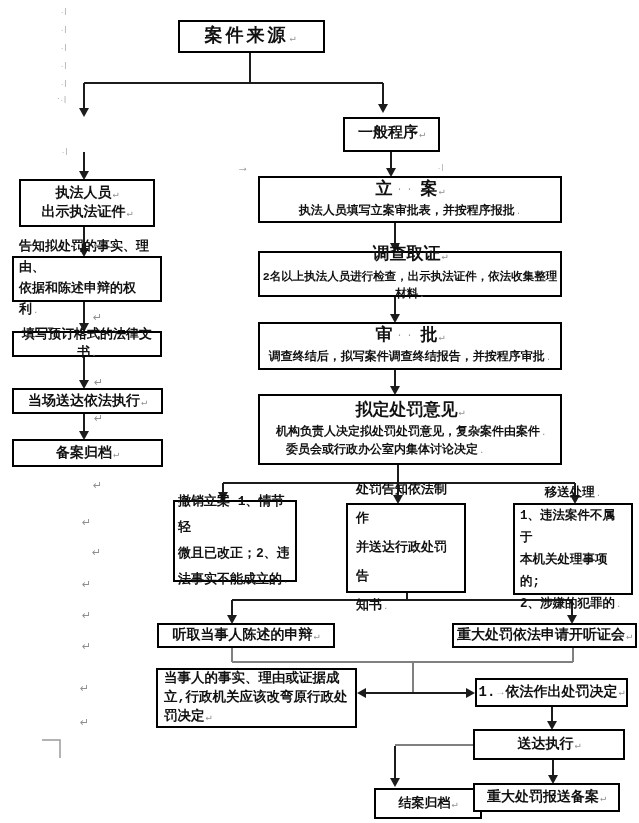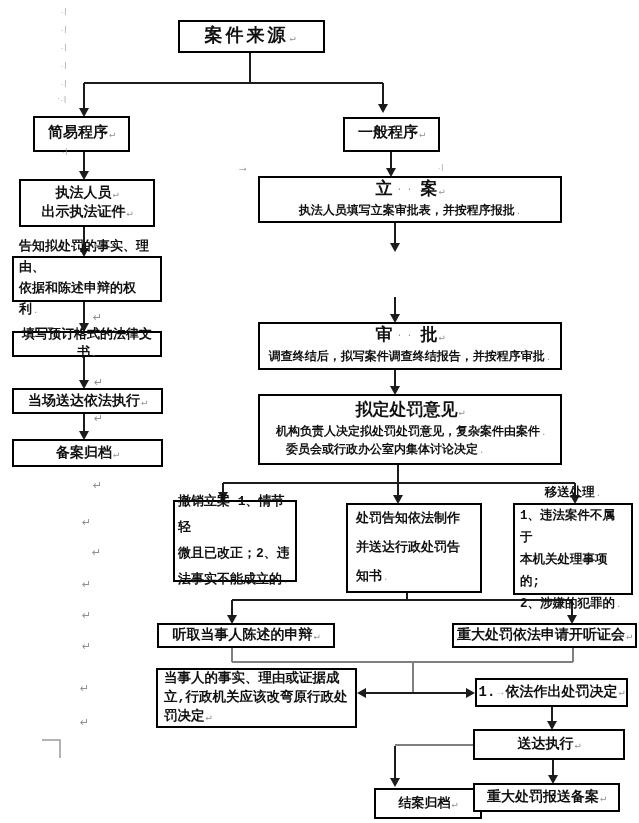--- a/index.html
+++ b/index.html
@@ -29,21 +29,21 @@
   .big .ttl{font-size:17px;line-height:22px;}
   .big .sub{font-size:12px;line-height:17px;font-weight:bold;}
   #b-lian{left:258px;top:176px;width:304px;height:47px;}
   #b-invest{left:258px;top:251px;width:304px;height:46px;}
   #b-invest .sub{font-size:11.5px;}
   #b-shenpi{left:258px;top:322px;width:304px;height:48px;}
   #b-draft{left:258px;top:394px;width:304px;height:71px;}
   #b-draft .sub{align-self:flex-start;text-align:right;padding-left:16px;}
   #b-draft .sub2{align-self:flex-start;text-align:left;padding-left:26px;font-size:12px;line-height:17px;}
   #b-revoke{left:173px;top:500px;width:124px;height:82px;font-size:13px;line-height:26px;padding:3px 3px;justify-content:center;}
-  #b-notice{left:346px;top:503px;width:136px;height:90px;font-size:13px;line-height:29px;padding:2px 8px;justify-content:center;text-align:right;}
+  #b-notice{left:346px;top:503px;width:120px;height:90px;font-size:13px;line-height:29px;padding:2px 8px;justify-content:center;}
   #b-transfer{left:513px;top:503px;width:120px;height:92px;font-size:12.5px;line-height:22px;padding:1px 5px;justify-content:center;}
   #b-transfer .c1{align-self:center;}
   #b-hear{left:157px;top:623px;width:178px;height:25px;font-size:14px;}
   #b-hearing{left:452px;top:623px;width:185px;height:25px;font-size:14px;}
   #b-party{left:156px;top:668px;width:201px;height:60px;font-size:13.5px;line-height:19px;padding:2px 6px;justify-content:center;}
   #b-decision{left:475px;top:678px;width:153px;height:29px;font-size:14px;flex-direction:row;}
   #b-deliver{left:473px;top:729px;width:152px;height:31px;font-size:14px;}
   #b-close{left:374px;top:788px;width:108px;height:31px;font-size:13px;}
   #b-report{left:473px;top:783px;width:147px;height:29px;font-size:14px;}
 </style>
@@ -123,23 +123,20 @@
   <span class="pm" style="left:82px;top:578px">↵</span>
   <span class="pm" style="left:82px;top:609px">↵</span>
   <span class="pm" style="left:82px;top:640px">↵</span>
   <span class="pm" style="left:80px;top:682px">↵</span>
   <span class="pm" style="left:80px;top:716px">↵</span>
 
   <div class="box" id="b-source">
     <div><span>案件来源</span><span class="cr">↵</span></div>
   </div>
 
-  <div class="box" id="b-simple">
-    <div><span>简易程序</span><span class="cr">↵</span></div>
-  </div>
 
   <div class="box" id="b-general">
     <div><span>一般程序</span><span class="cr">↵</span></div>
   </div>
 
   <div class="box" id="b-officer">
     <div><span>执法人员</span><span class="cr">↵</span></div>
     <div><span>出示执法证件</span><span class="cr">↵</span></div>
   </div>
 
@@ -158,20 +155,24 @@
 
   <div class="box" id="b-record">
     <div><span>备案归档</span><span class="cr">↵</span></div>
   </div>
 
   <div class="box big" id="b-lian">
     <div class="ttl"><span>立</span><span class="spc">··</span><span>案</span><span class="cr">↵</span></div>
     <div class="sub"><span>执法人员填写立案审批表，并按程序报批</span><span class="dm">.</span></div>
   </div>
 
+  <div class="box big" id="b-invest">
+    <div class="ttl"><span>调查取证</span><span class="cr">↵</span></div>
+    <div class="sub"><span>2名以上执法人员进行检查，出示执法证件，依法收集整理材料</span><span class="dm">.</span></div>
+  </div>
 
   <div class="box big" id="b-shenpi">
     <div class="ttl"><span>审</span><span class="spc">··</span><span>批</span><span class="cr">↵</span></div>
     <div class="sub"><span>调查终结后，拟写案件调查终结报告，并按程序审批</span><span class="dm">.</span></div>
   </div>
 
   <div class="box big" id="b-draft">
     <div class="ttl"><span>拟定处罚意见</span><span class="cr">↵</span></div>
     <div class="sub"><span>机构负责人决定拟处罚处罚意见，复杂案件由案件</span><span class="dm">.</span></div>
     <div class="sub sub2"><span>委员会或行政办公室内集体讨论决定</span><span class="dm">.</span></div>

